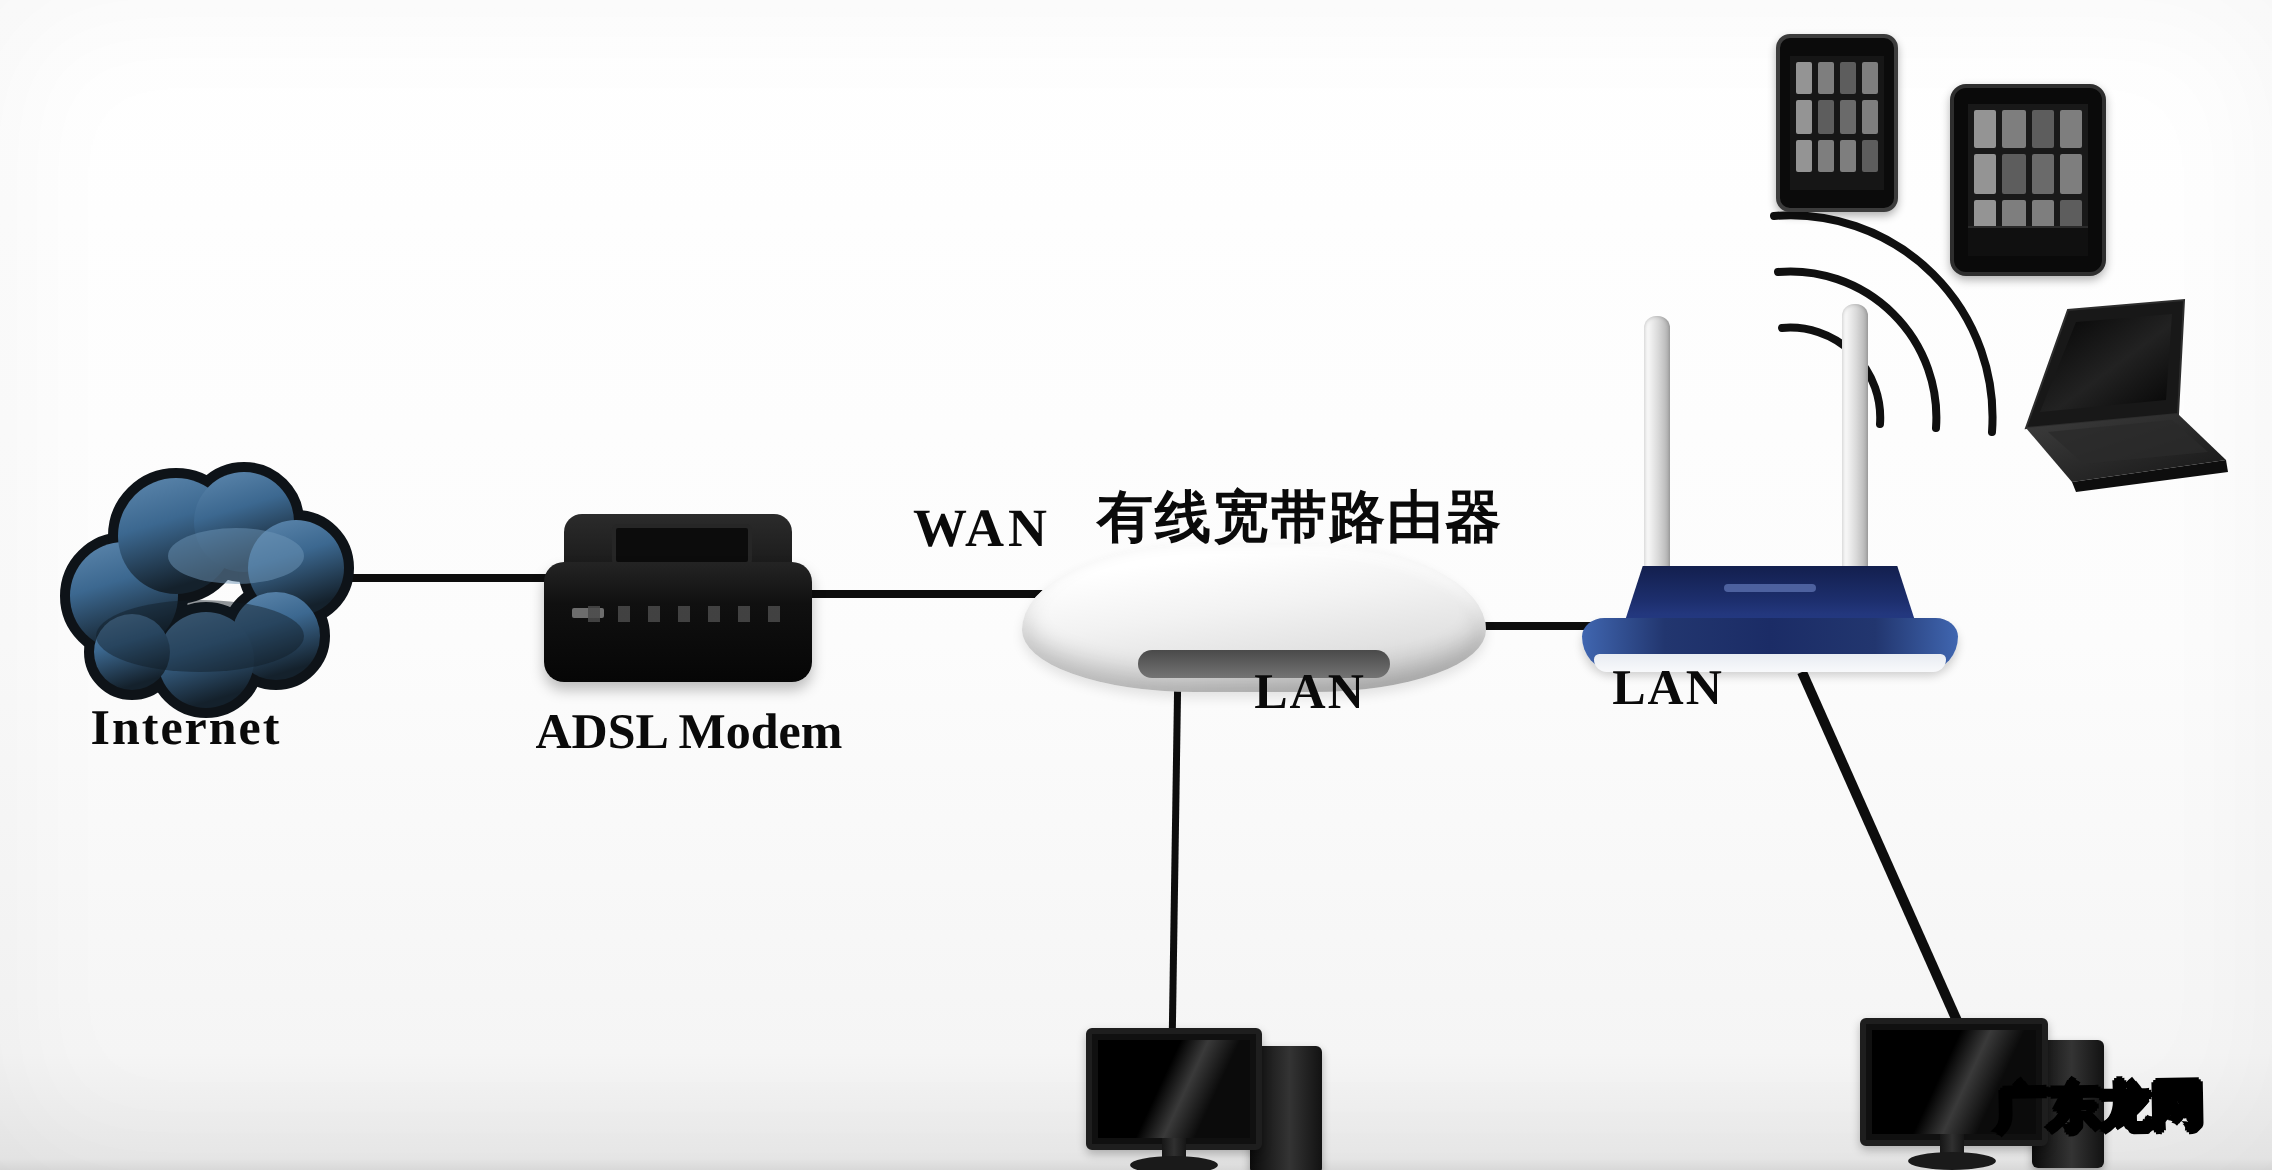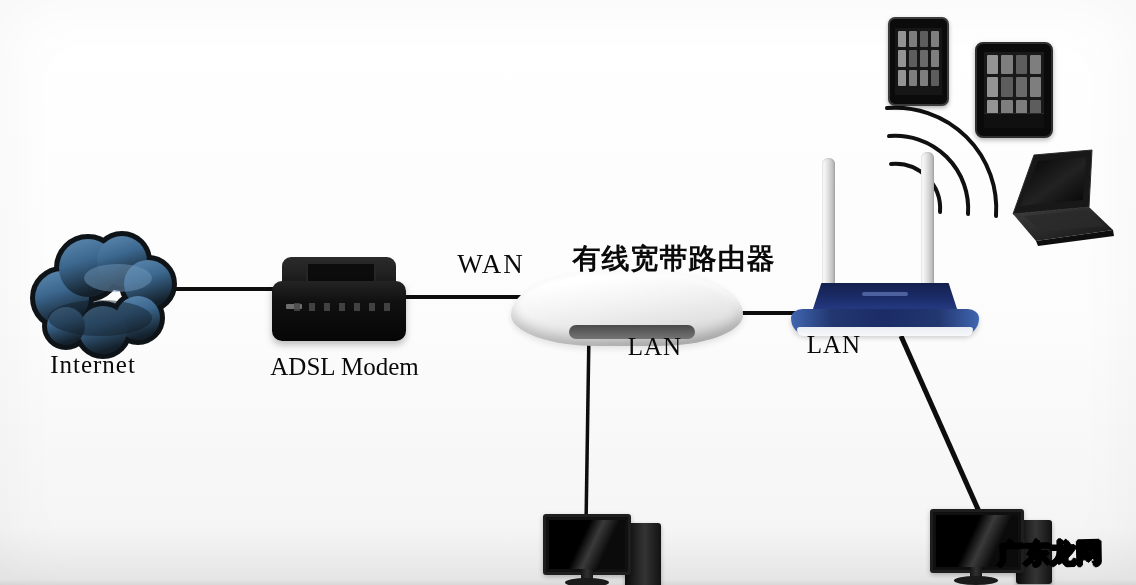--- a/index.html
+++ b/index.html
@@ -6,25 +6,25 @@
   #stage{
     position:relative;width:1136px;height:585px;overflow:hidden;
     background:linear-gradient(180deg,#ffffff 0%,#fcfcfc 55%,#f5f5f5 90%,#e9e9e9 99%,#dcdcdc 100%);
     box-shadow:inset 0 0 70px rgba(0,0,0,0.04);
     font-family:"Liberation Serif","DejaVu Serif",serif;
   }
   .abs{position:absolute;}
   svg.layer{position:absolute;left:0;top:0;z-index:1;}
 
   
-  .lbl{position:absolute;z-index:6;color:#0a0a0a;font-weight:normal;text-align:center;white-space:nowrap;}
+  .lbl{position:absolute;z-index:6;color:#0a0a0a;font-weight:bold;text-align:center;white-space:nowrap;}
   .lbl-internet{left:28px;top:351px;width:130px;font-size:25px;letter-spacing:1px;}
   .lbl-adsl{left:252px;top:353px;width:185px;font-size:25px;}
   .lbl-wan{left:446px;top:249px;width:90px;font-size:27px;letter-spacing:2px;}
-  .lbl-cn-title{left:560px;top:240px;width:228px;font-size:28px;font-weight:600;letter-spacing:1px;}
+  .lbl-cn-title{left:536px;top:240px;width:228px;font-size:28px;font-weight:600;letter-spacing:1px;}
   .lbl-lan-left{left:618px;top:333px;width:74px;font-size:25px;letter-spacing:1px;}
   .lbl-tl{left:788px;top:243px;width:162px;font-size:26px;z-index:7;}
   .lbl-lan-right{left:798px;top:331px;width:72px;font-size:25px;letter-spacing:1px;}
   .watermark{
     position:absolute;left:998px;top:536px;width:120px;z-index:9;
     font-family:"DejaVu Sans","Liberation Sans",sans-serif;
     font-size:26px;font-weight:bold;color:#fff;text-align:left;white-space:nowrap;
     -webkit-text-stroke:2px #000;
     text-shadow:2px 0 0 #000,-2px 0 0 #000,0 2px 0 #000,0 -2px 0 #000,1px 1px 0 #000,-1px -1px 0 #000;
     transform:rotate(-1deg);

